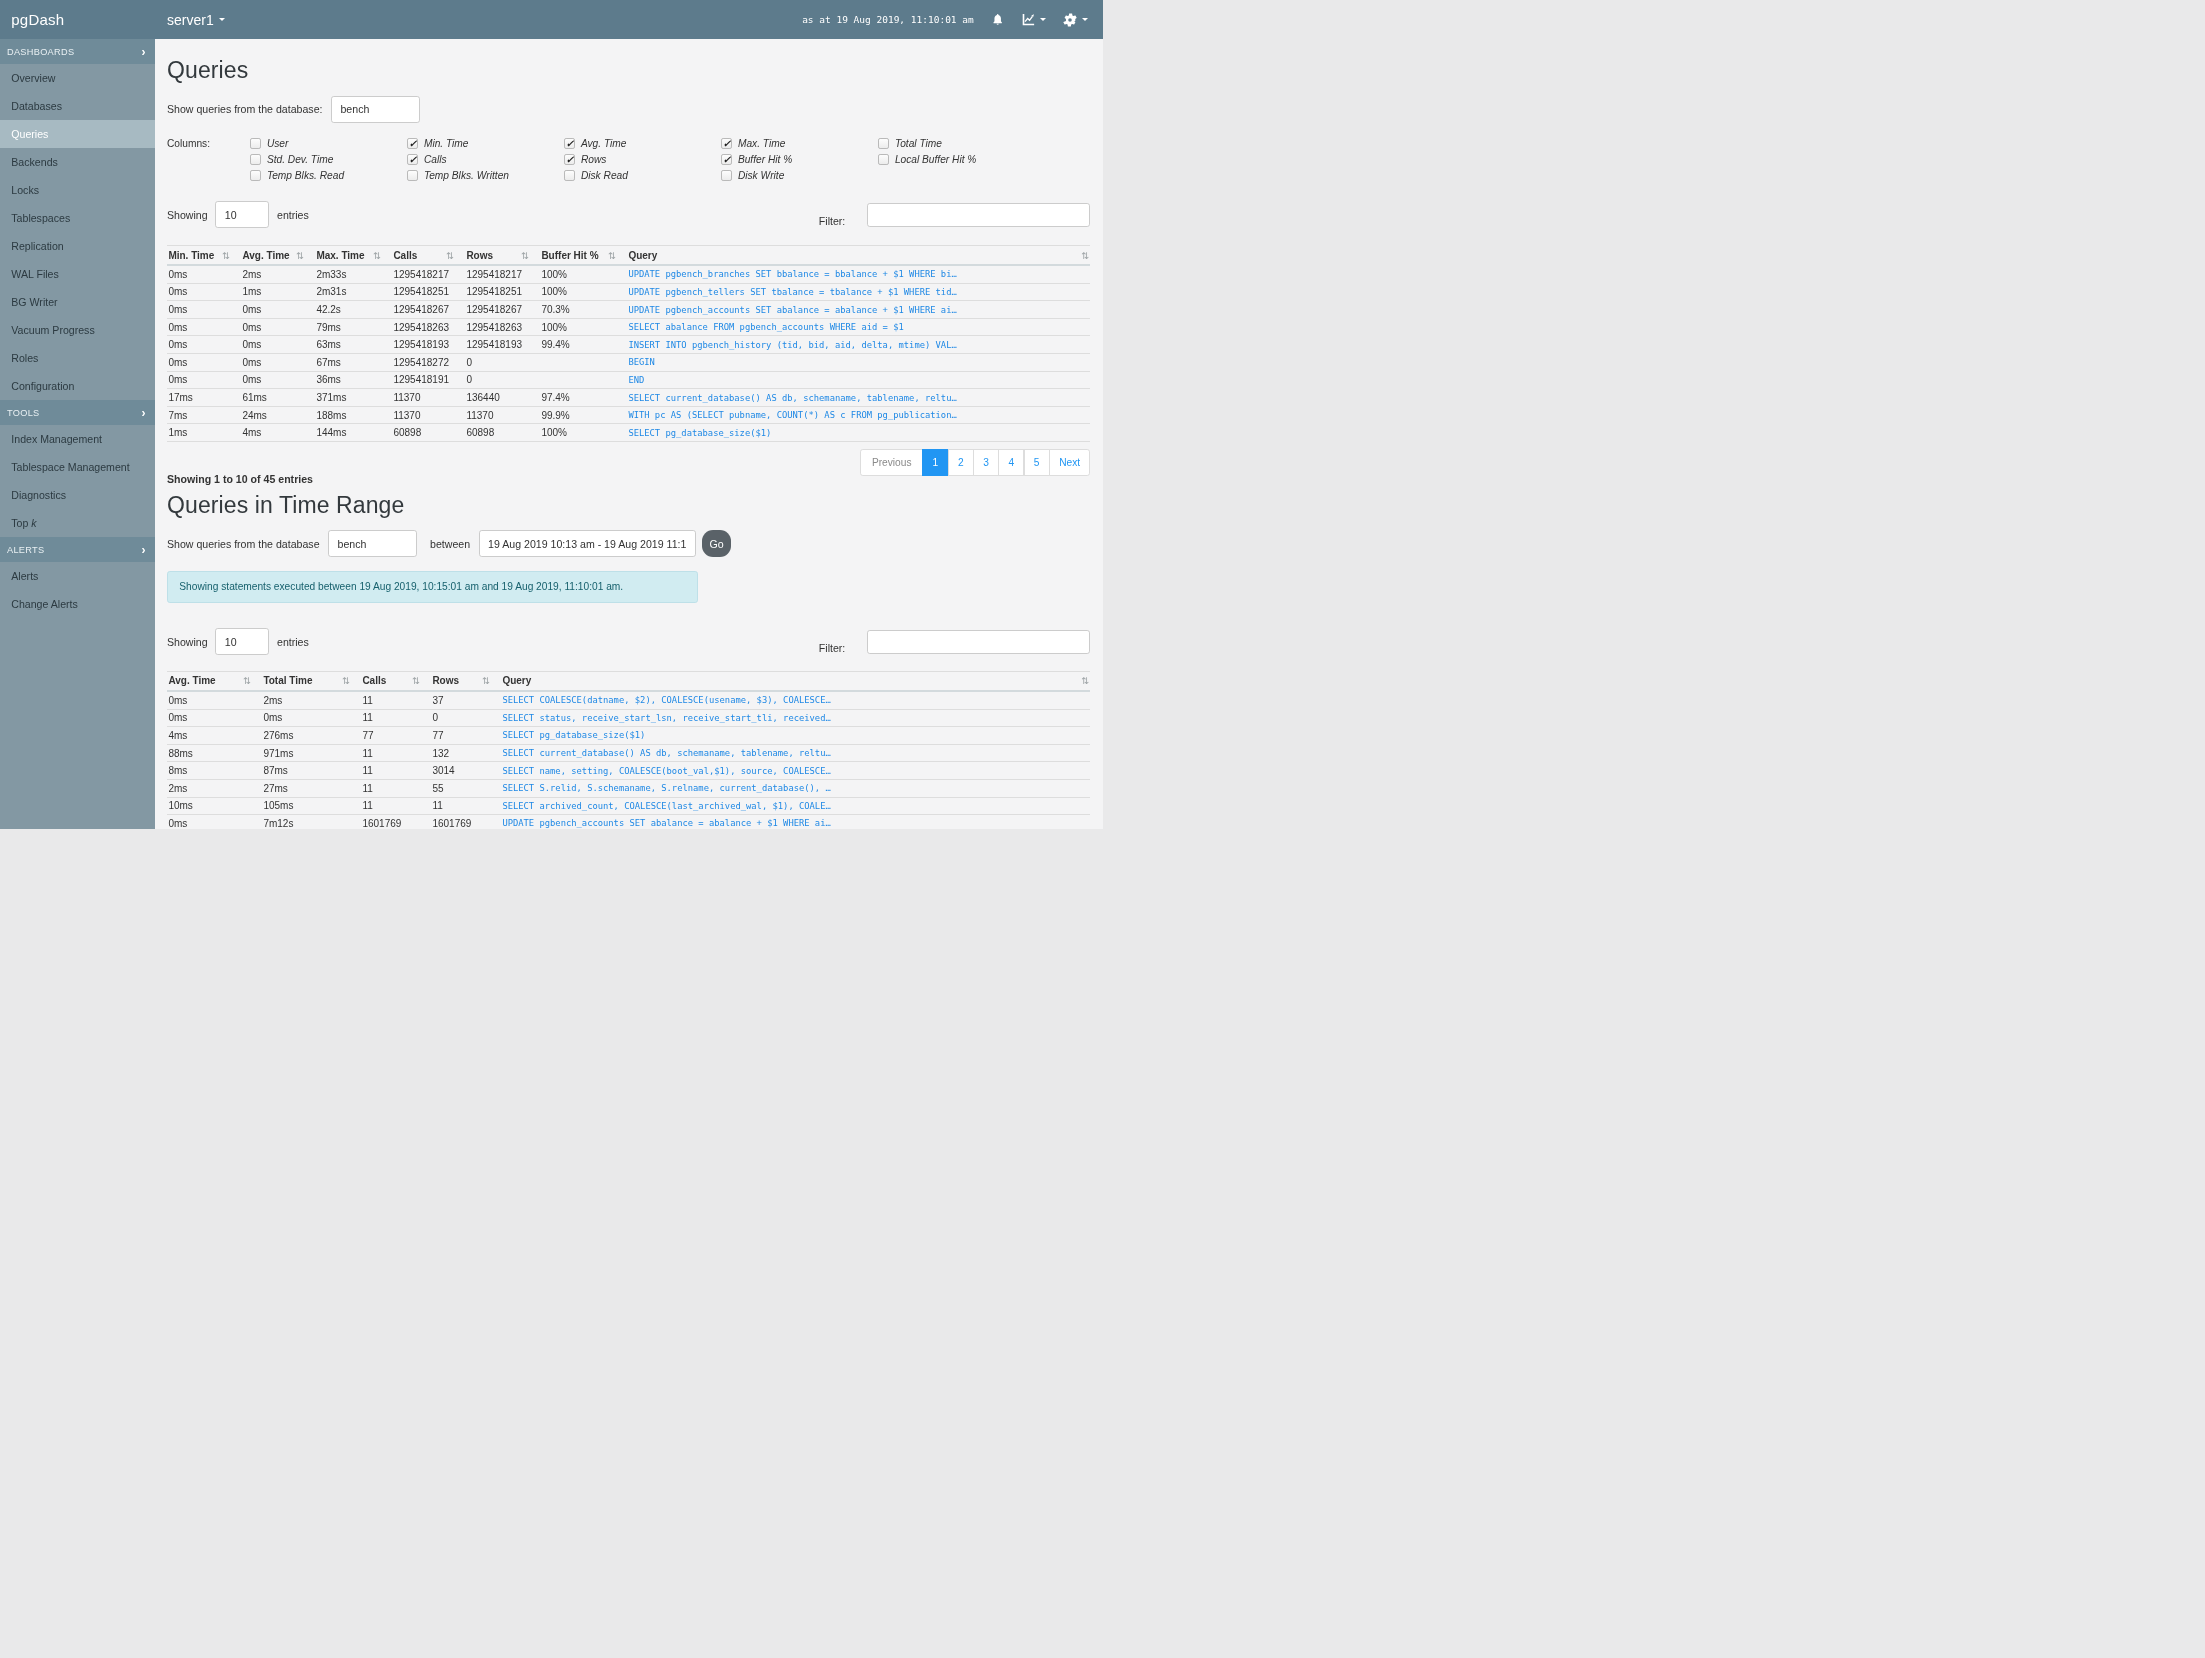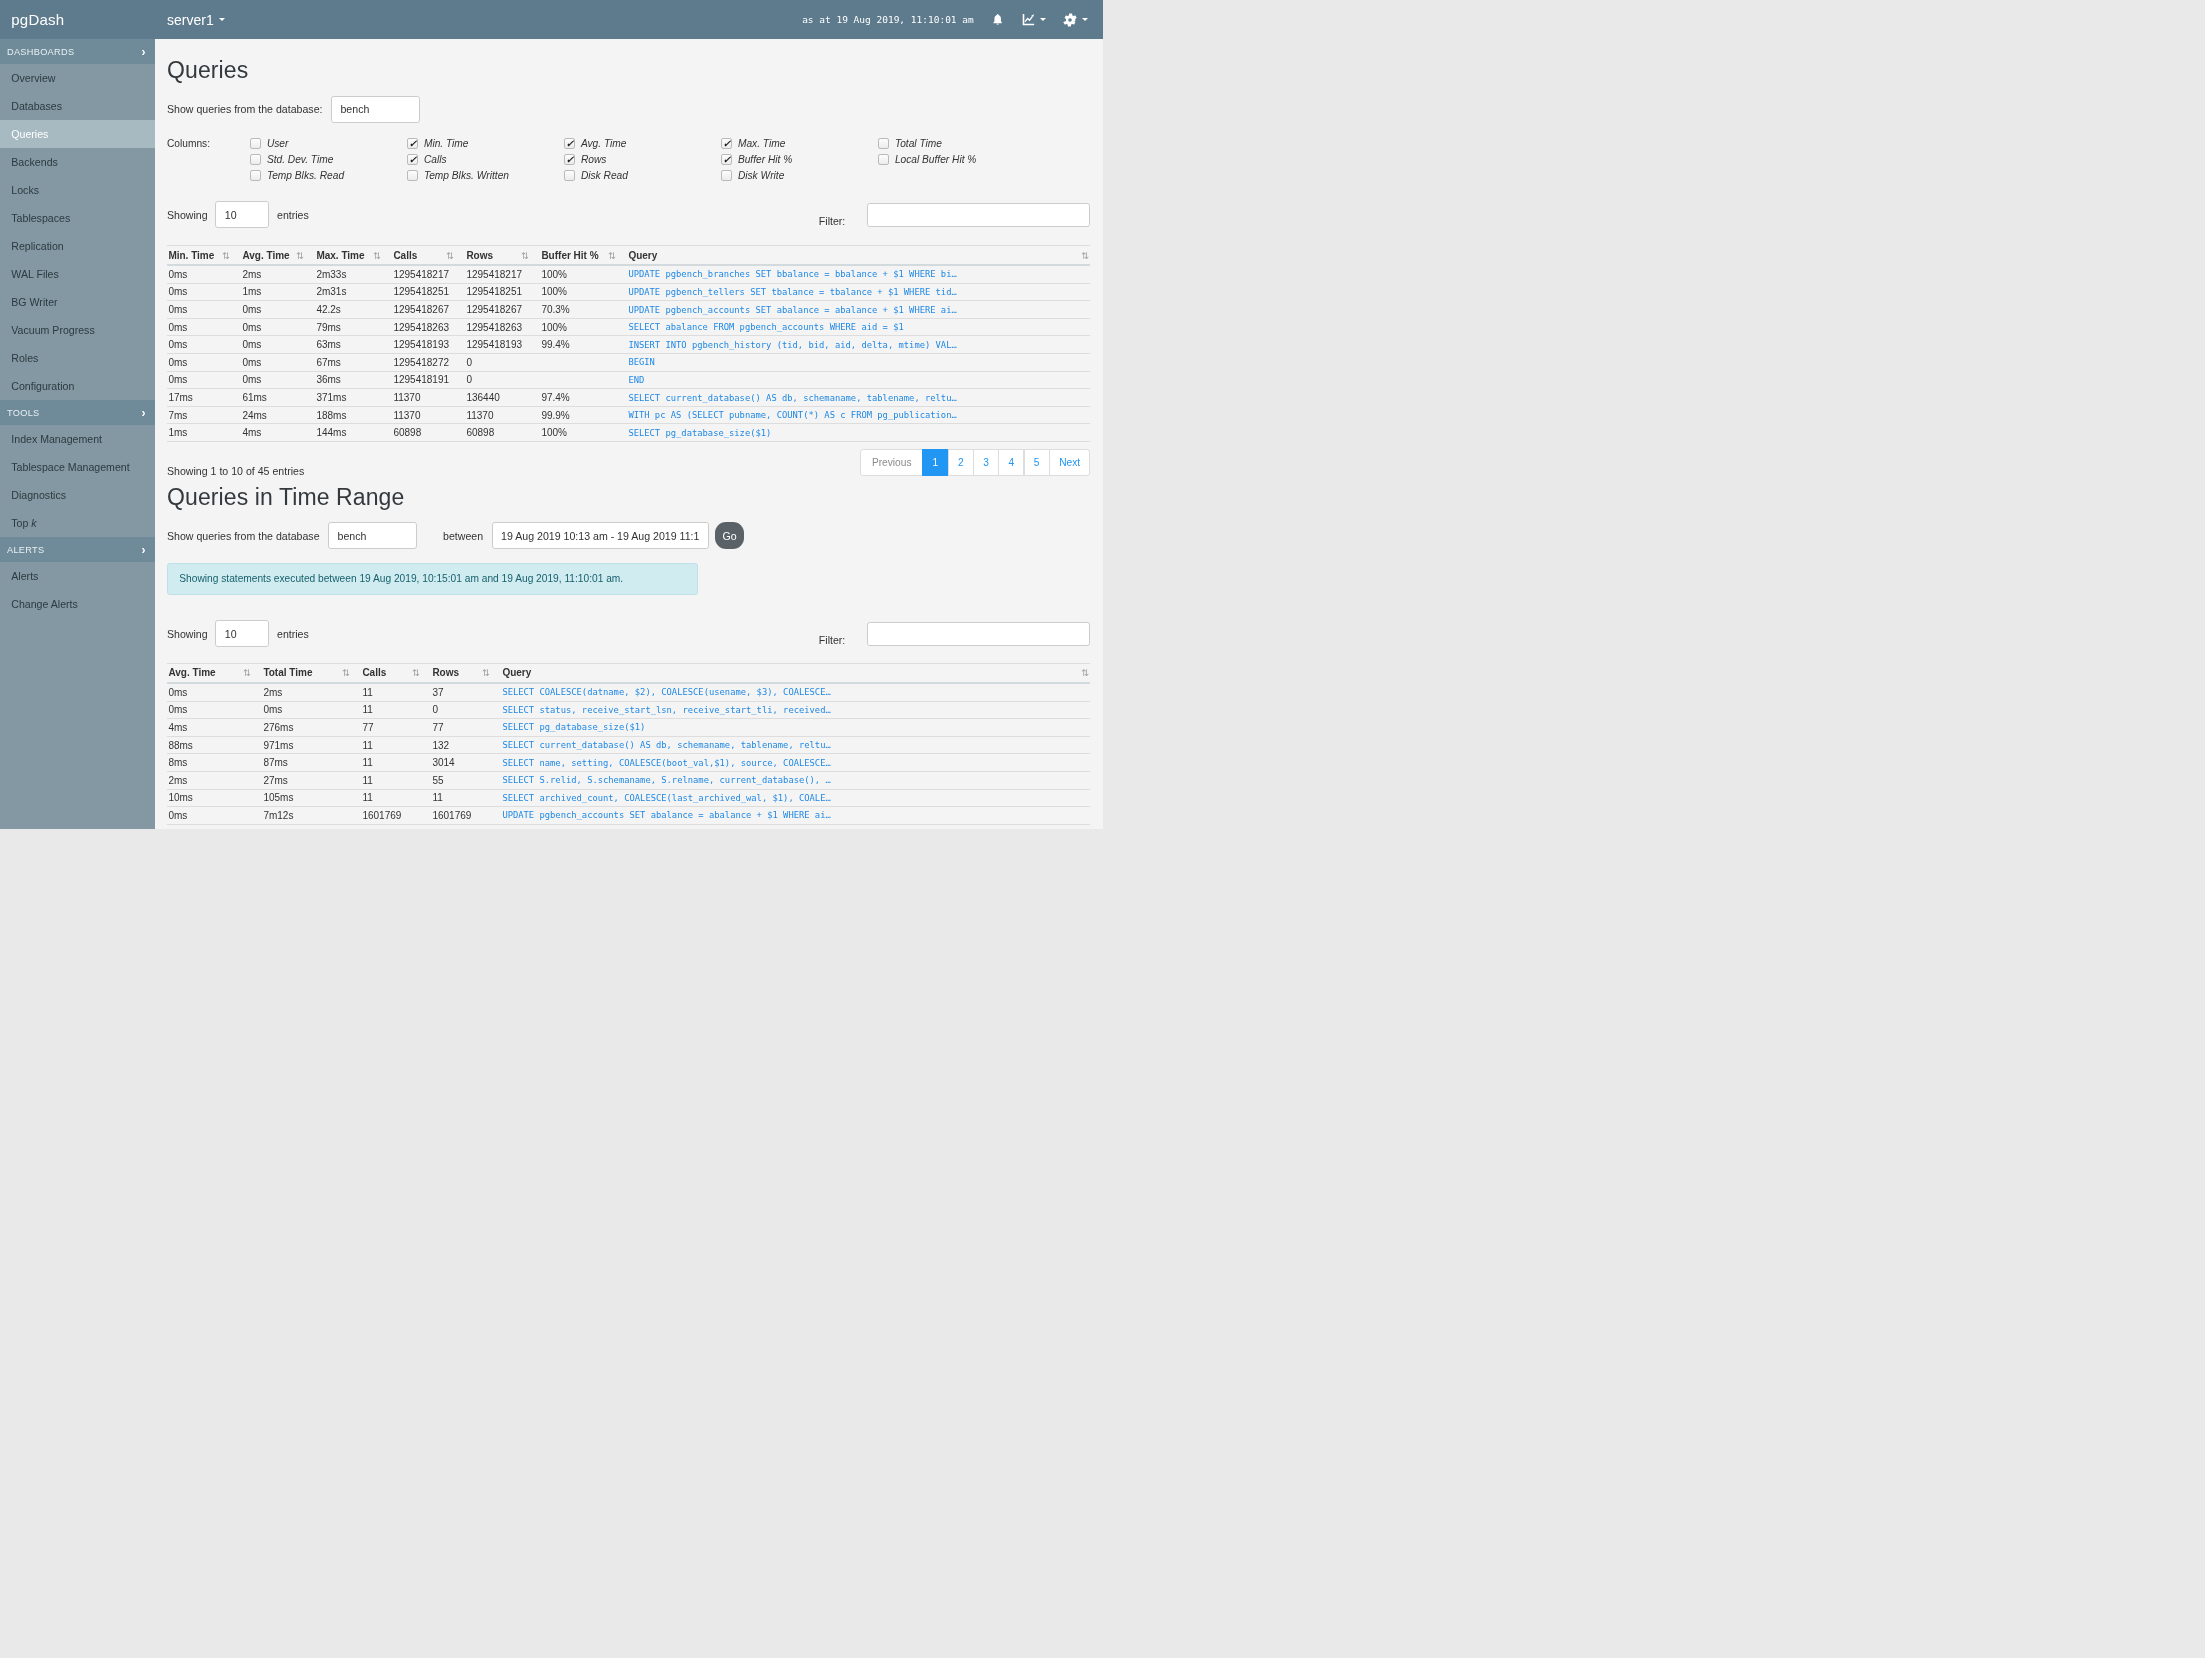--- a/index.html
+++ b/index.html
@@ -27,21 +27,21 @@
   .side-item{height:28px;display:flex;align-items:center;padding-left:11.3px;color:#2c3a41;font-size:10.6px;cursor:pointer;}
   .side-item.selected{background:var(--sidebar-selected);color:#fff;}
   .side-item i{font-style:italic;margin-left:2.8px;}
 
   
   .main{position:absolute;left:155px;top:39px;right:0;bottom:0;padding:11.3px 12.7px 0 12px;overflow:hidden;}
   h1.title{font-size:23px;font-weight:300;color:#33393d;margin:7px 0 11.3px;letter-spacing:0.1px;}
   .db-row{display:flex;align-items:center;font-size:10.6px;color:#333;}
   .text-input{background:#fff;border:0.7px solid #ccc;border-radius:2.8px;height:27px;padding:0 8.5px;font-size:10.6px;color:#333;font-family:inherit;}
   .db-input{width:89px;margin-left:8.5px;}
-  .between-label{margin-left:26px;}
+  .between-label{margin-left:13px;}
   .range-input{width:217px;margin-left:8.5px;text-align:center;}
   .go-btn{background:var(--go);color:#fff;border:none;border-radius:11px;height:27px;padding:0 7.7px;font-size:10.6px;margin-left:6.3px;cursor:pointer;font-family:inherit;}
 
   .columns-row{display:flex;margin-top:15.5px;font-size:10.2px;color:#333;}
   .columns-label{width:83px;}
   .cb-col{width:157px;display:flex;flex-direction:column;gap:5.6px;}
   .cb-row{display:flex;align-items:center;gap:6.3px;cursor:pointer;height:10.6px;font-style:italic;}
   .cb{width:10.6px;height:10.6px;border:0.7px solid #b9b9b9;border-radius:2.1px;background:linear-gradient(#fdfdfd,#ececec);position:relative;flex:none;}
   .cb.checked::after{content:"✓";position:absolute;left:0.7px;top:-1.4px;font-size:10px;line-height:1.2;color:#222;font-weight:700;}
 
@@ -53,21 +53,21 @@
 
   table{border-collapse:collapse;width:100%;margin-top:17px;table-layout:fixed;}
   thead th{text-align:left;font-size:10px;color:#333;border-top:0.7px solid #ddd;border-bottom:2.1px solid #d3dadd;padding:3.5px 0 3.5px 1.4px;font-weight:700;cursor:pointer;}
   .th-inner{display:flex;align-items:center;}
   .sort{margin-left:auto;color:#9aa0a3;font-size:9.2px;font-weight:400;padding-right:11.3px;font-family:"DejaVu Sans",sans-serif;}
   th:last-child .sort{padding-right:1.4px;}
   tbody td{font-size:10px;color:#333;border-bottom:0.7px solid #ddd;padding:2.8px 4.2px 2.8px 1.4px;height:16px;white-space:nowrap;overflow:hidden;}
   .query-cell{font-family:"DejaVu Sans Mono",monospace;font-size:8.8px;color:var(--query-link);cursor:pointer;}
 
   .table-footer{display:flex;align-items:flex-start;margin-top:7px;}
-  .summary{font-size:10.6px;color:#333;margin-top:16px;}
+  .summary{font-size:10.6px;color:#333;margin-top:24px;font-weight:bold;}
   .pagination{margin-left:auto;display:flex;}
   .page-btn{min-width:26px;height:27px;border:0.7px solid #ddd;background:#fff;color:var(--accent);display:flex;align-items:center;justify-content:center;font-size:10.2px;padding:0 5.6px;cursor:pointer;margin-left:-0.7px;}
   .page-btn.prev{color:#8a8a8a;border-radius:2.8px 0 0 2.8px;padding:0 10.6px;}
   .page-btn.next{border-radius:0 2.8px 2.8px 0;padding:0 9.2px;}
   .page-btn.active{background:var(--accent);color:#fff;border-color:var(--accent);}
 
   .info-box{margin-top:14px;width:531px;background:var(--info-bg);border:0.7px solid var(--info-border);border-radius:2.8px;color:var(--info-text);font-size:10.2px;padding:9.2px 11.3px 10px;}
   .section2-title{margin-top:32px;}
 </style>
 </head>

